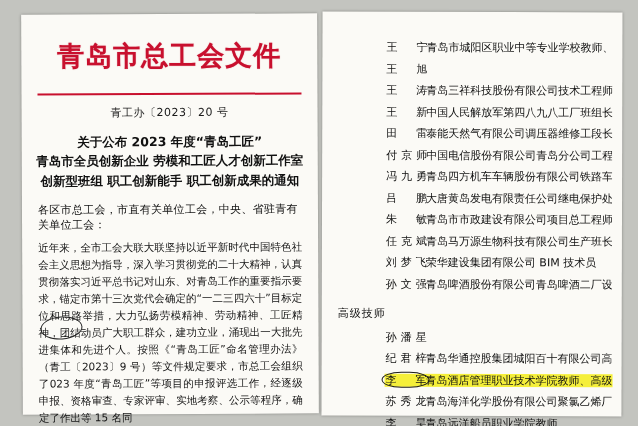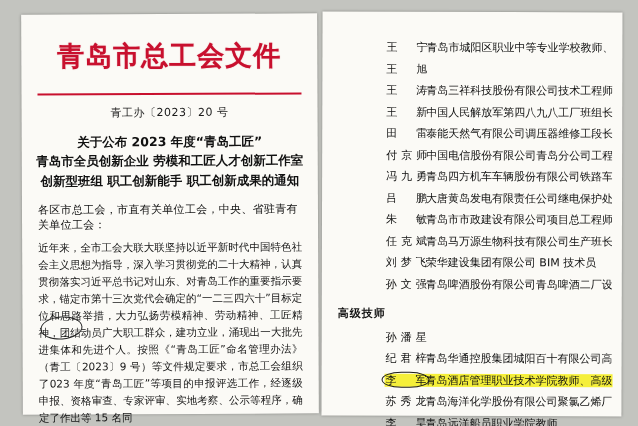--- a/index.html
+++ b/index.html
@@ -109,21 +109,21 @@
     letter-spacing: 4px;
     font-size: 11px;
   }
   .ttl {
     flex: 1 1 auto;
     font-size: 11px;
     overflow: hidden;
   }
   .section-head {
     font-size: 11px;
-    font-weight: bold;
+    font-weight: normal;
     color: #111;
     margin: 16px 0 11px 0;
     letter-spacing: 1px;
   }
   .highlight {
     background: #f5ef3a;
     box-shadow: 0 0 0 1px #f5ef3a;
   }
   .circled {
     position: relative;

